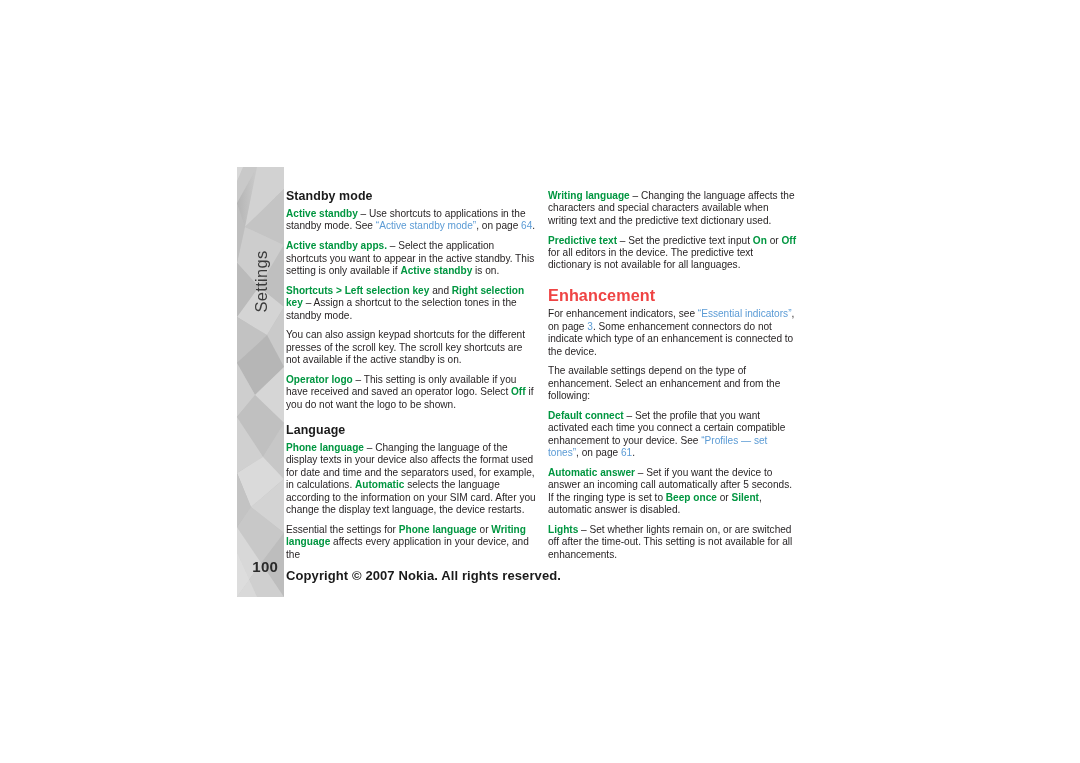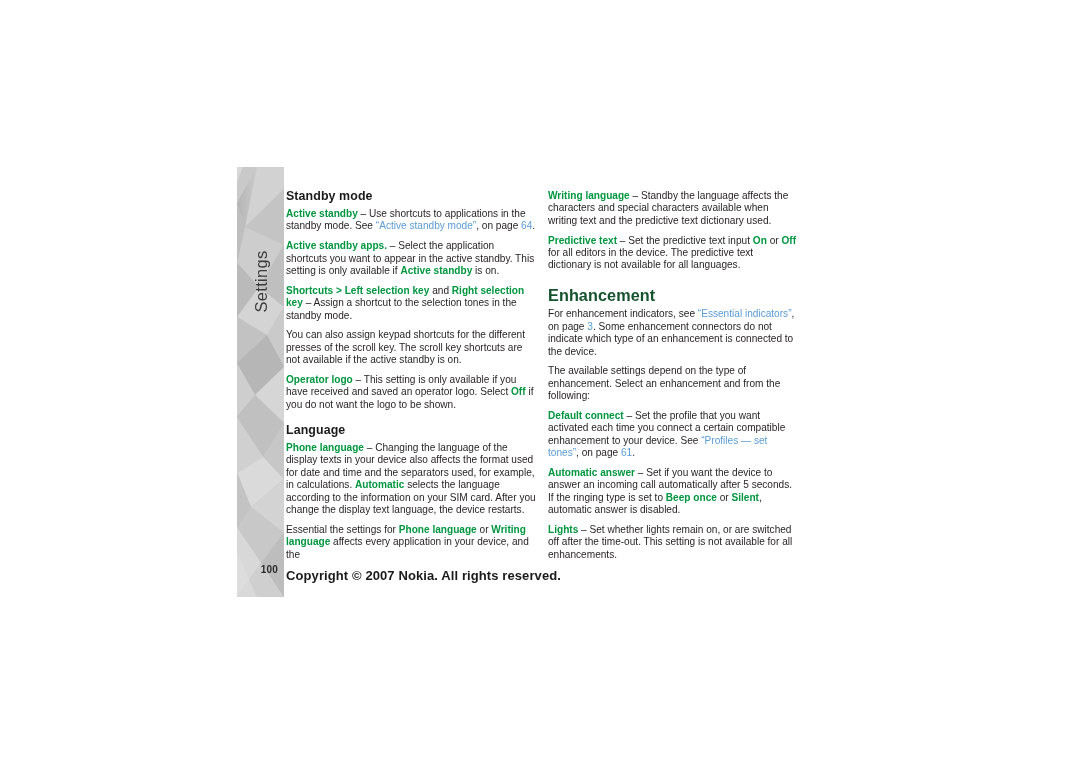--- a/index.html
+++ b/index.html
@@ -34,21 +34,21 @@
     font-size: 16.5px;
     letter-spacing: 0.3px;
     color: #3a3a3a;
     font-family: "Liberation Sans", sans-serif;
   }
   .tab-pageno {
     position: absolute;
     left: 0; right: 6px;
     bottom: 22px;
     text-align: right;
-    font-size: 10px;
+    font-size: 15px;
     font-weight: bold;
     color: #2b2b2b;
     letter-spacing: 0.2px;
   }
 
   
   .col {
     position: absolute;
     top: 190px;
     width: 250px;
@@ -63,21 +63,21 @@
   .h2 {
     font-size: 12.4px;
     font-weight: bold;
     color: #1a1a1a;
     margin: 0 0 5.5px 0;
     letter-spacing: 0.1px;
   }
   .h1 {
     font-size: 16.2px;
     font-weight: bold;
-    color: #14532d;
+    color: #ef4444;
     margin: 17px 0 7px 0;
     letter-spacing: 0.1px;
   }
   .h2.spaced { margin-top: 13px; }
 
   p.para {
     margin: 0 0 7.2px 0;
   }
   p.para:last-child { margin-bottom: 0; }
 
@@ -157,21 +157,21 @@
 
     <p class="para"><span class="g">Phone language</span><span> – Changing the language of the display texts in your device also affects the format used for date and time and the separators used, for example, in calculations. </span><span class="g">Automatic</span><span> selects the language according to the information on your SIM card. After you change the display text language, the device restarts.</span></p>
 
     <p class="para"><span>Essential the settings for </span><span class="g">Phone language</span><span> or </span><span class="g">Writing language</span><span> affects every application in your device, and the</span></p>
 
   </div>
 
   <div class="col col-right">
 
 
-    <p class="para"><span class="g">Writing language</span><span> – Standby the language affects the characters and special characters available when writing text and the predictive text dictionary used.</span></p>
+    <p class="para"><span class="g">Writing language</span><span> – Changing the language affects the characters and special characters available when writing text and the predictive text dictionary used.</span></p>
 
     <p class="para"><span class="g">Predictive text</span><span> – Set the predictive text input </span><span class="g">On</span><span> or </span><span class="g">Off</span><span> for all editors in the device. The predictive text dictionary is not available for all languages.</span></p>
 
     <h1 class="h1">Enhancement</h1>
 
     <p class="para"><span>For enhancement indicators, see </span><span class="b">“Essential indicators”</span><span>, on page </span><span class="b">3</span><span>. Some enhancement connectors do not indicate which type of an enhancement is connected to the device.</span></p>
 
     <p class="para">The available settings depend on the type of enhancement. Select an enhancement and from the following:</p>
 
     <p class="para"><span class="g">Default connect</span><span> – Set the profile that you want activated each time you connect a certain compatible enhancement to your device. See </span><span class="b">“Profiles — set tones”</span><span>, on page </span><span class="b">61</span><span>.</span></p>

